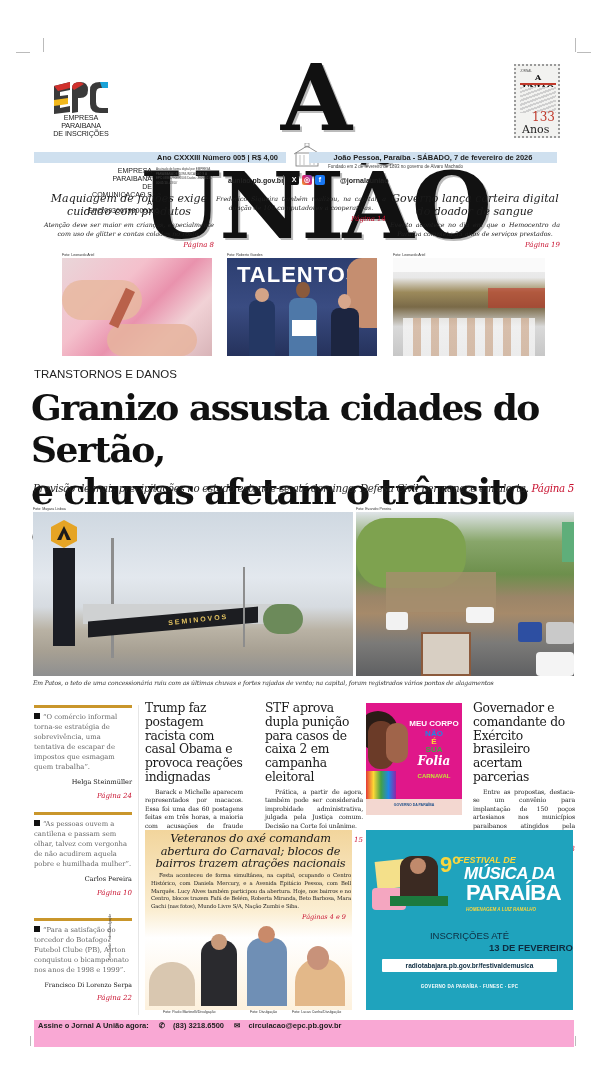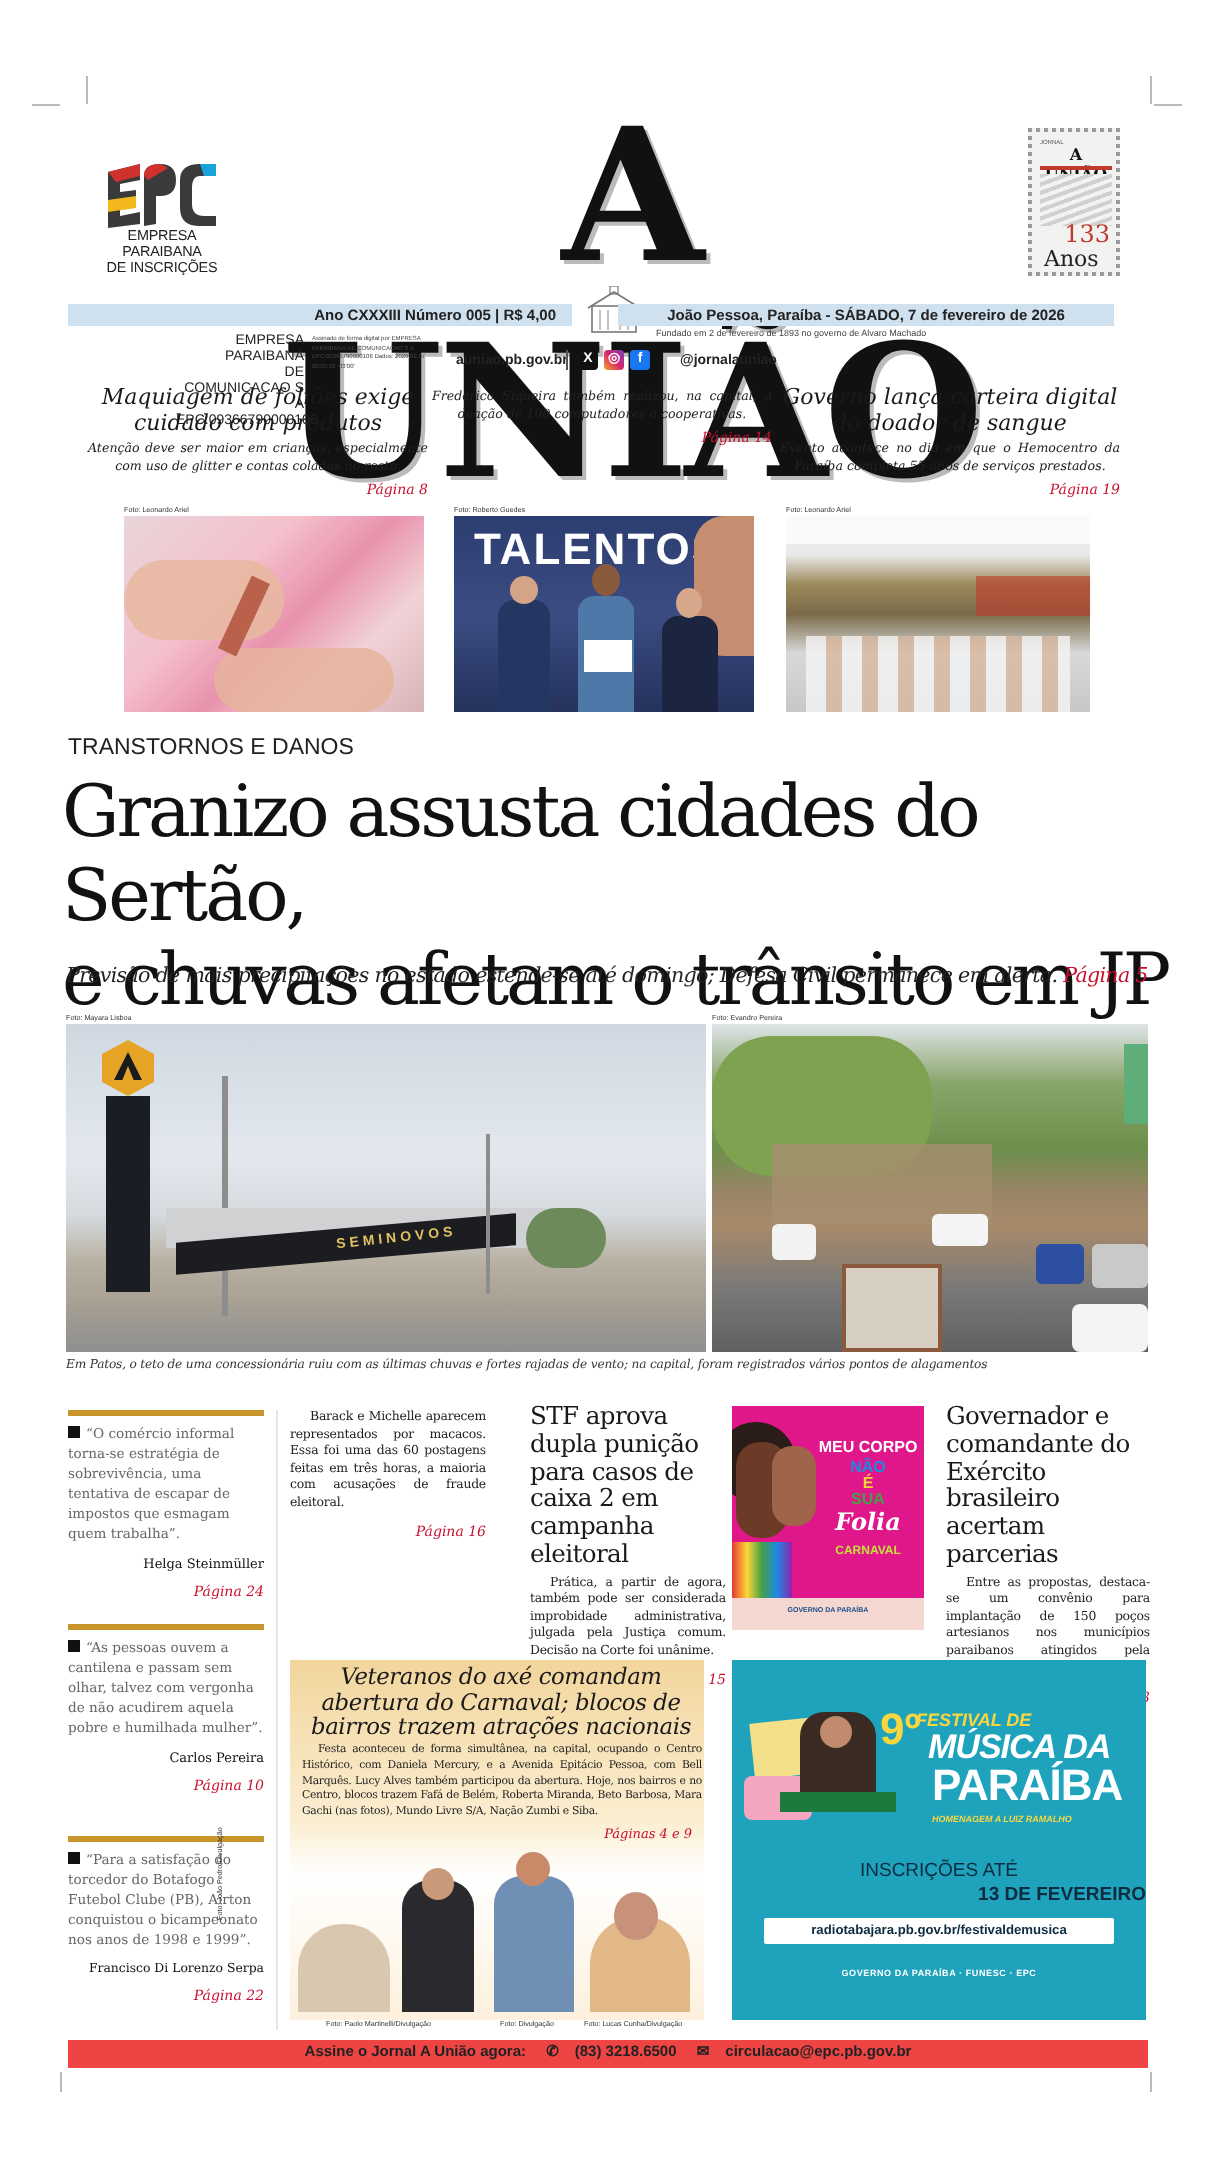--- a/index.html
+++ b/index.html
@@ -39,21 +39,21 @@
   
   .teaser { top: 192px; width: 170px; text-align: center; }
   .teaser h2 { font-family: "DejaVu Serif", serif; font-style: italic; font-weight: normal; font-size: 11px; line-height: 13px; color:#1a1a1a; }
   .teaser p { margin-top: 3px; font-family: "DejaVu Serif", serif; font-style: italic; font-size: 6.3px; line-height: 8.5px; color:#222; text-align: justify; text-align-last: center; }
   .teaser .pg { display:block; text-align: right; margin-top: 3px; font-style: italic; font-size: 7px; color: #c8102e; }
   .credit { font-family: "Liberation Sans", sans-serif; font-size: 3.6px; color:#333; }
   .photo { overflow: hidden; }
 
   
   .kicker { left: 34px; top: 368px; font-family: "Liberation Sans", sans-serif; font-size: 11.5px; color:#222; letter-spacing: 0; }
-  .headline { left: 31px; top: 386px; width: 560px; font-family: "DejaVu Serif", serif; font-weight: normal; font-size: 36px; line-height: 42px; letter-spacing: -1.5px; color:#111; }
+  .headline { left: 31px; top: 386px; width: 560px; font-family: "DejaVu Serif", serif; font-weight: bold; font-size: 36px; line-height: 42px; letter-spacing: -1.5px; color:#111; }
   .deck { left: 33px; top: 482px; width: 560px; font-family: "DejaVu Serif", serif; font-style: italic; font-size: 10.3px; letter-spacing: -0.35px; color:#222; white-space: nowrap; }
   .deck .pg { color: #c8102e; }
   .caption { left: 33px; top: 679px; width: 560px; font-family: "DejaVu Serif", serif; font-style: italic; font-size: 6.1px; color:#333; white-space: nowrap; letter-spacing:-0.1px; }
 
   
   .quote { left: 34px; width: 98px; }
   .quote .rule { height: 3px; background: #c9962b; margin-bottom: 4px; }
   .quote p { font-family: "DejaVu Serif", serif; font-size: 6.8px; line-height: 10px; color: #666; }
   .quote .sq { display:inline-block; width:6px; height:6px; background:#111; margin-right:3px; vertical-align: 0; }
   .quote .who { text-align:right; font-family:"DejaVu Serif",serif; font-size:6.5px; color:#111; margin-top: 6px; }
@@ -75,21 +75,21 @@
   .fest .f-title1 { position:absolute; left: 92px; top: 25px; font-family:"Liberation Sans",sans-serif; font-weight:bold; font-style:italic; font-size: 9px; color:#f7d640; }
   .fest .f-num { position:absolute; left: 74px; top: 22px; font-family:"Liberation Sans",sans-serif; font-weight:bold; font-size: 22px; color:#f7d640; }
   .fest .f-title2 { position:absolute; left: 98px; top: 36px; font-family:"Liberation Sans",sans-serif; font-weight:bold; font-style:italic; font-size: 17px; line-height: 16px; color:#fff; letter-spacing: -0.5px; }
   .fest .f-title3 { position:absolute; left: 100px; top: 52px; font-family:"Liberation Sans",sans-serif; font-weight:bold; font-size: 22px; line-height: 22px; color:#fff; letter-spacing: -0.5px; }
   .fest .f-hom { position:absolute; left: 100px; top: 77px; font-family:"Liberation Sans",sans-serif; font-weight:bold; font-style:italic; font-size: 4.5px; color:#f7d640; }
   .fest .f-insc { position:absolute; left:0; top: 100px; width: 207px; text-align:center; font-family:"Liberation Sans",sans-serif; font-size: 9.5px; color:#0d2c40; }
   .fest .f-date { position:absolute; left:0; top: 112px; width: 207px; text-align:right; font-family:"Liberation Sans",sans-serif; font-weight:bold; font-size: 9.5px; color:#0d2c40; }
   .fest .f-url { position:absolute; left: 16px; top: 129px; width: 175px; height: 13px; background:#fff; border-radius: 1px; text-align:center; font-family:"Liberation Sans",sans-serif; font-weight:bold; font-size: 6.6px; line-height: 13px; color:#0d2c40; }
   .fest .f-logos { position:absolute; left:0; top: 154px; width: 207px; text-align:center; font-family:"Liberation Sans",sans-serif; font-weight:bold; font-size: 4.5px; color:#fff; letter-spacing: 0.3px; }
 
-  .footerbar { left: 34px; top: 1020px; width: 540px; height: 14px; background: #ef4444; font-family: "Liberation Sans", sans-serif; font-size: 7.5px; line-height: 11px; font-weight: bold; color:#222; text-align: center; }
+  .footerbar { left: 34px; top: 1020px; width: 540px; height: 27px; background: #f9a8d4; font-family: "Liberation Sans", sans-serif; font-size: 7.5px; line-height: 11px; font-weight: bold; color:#222; text-align: left; }
   .footerbar span { margin: 0 4px; }
 </style>
 </head>
 <body>
 
 <div class="crop tl"></div>
 <div class="crop-h" style="left:16px;top:52px;"></div>
 <div class="crop tr"></div>
 <div class="crop-h" style="left:577px;top:52px;"></div>
 
@@ -238,20 +238,21 @@
 </div>
 <div class="abs quote" style="top:918px;">
   <div class="rule"></div>
   <p><span class="sq"></span><span>“Para a satisfação do torcedor do Botafogo Futebol Clube (PB), Airton conquistou o bicampeonato nos anos de 1998 e 1999”.</span></p>
   <div class="who" style="font-size:6.2px;">Francisco Di Lorenzo Serpa</div>
   <div class="pg">Página 22</div>
 </div>
 <div class="abs" style="left:138px;top:705px;width:1px;height:310px;background:#e6e6e6;"></div>
 
 <div class="abs story" style="left:145px;top:702px;width:98px;">
+  <h3>Trump faz postagem racista com casal Obama e provoca reações indignadas</h3>
   <p>Barack e Michelle aparecem representados por macacos. Essa foi uma das 60 postagens feitas em três horas, a maioria com acusações de fraude eleitoral.</p>
   <div class="pg">Página 16</div>
 </div>
 <div class="abs story" style="left:253px;top:702px;width:98px;margin-left:12px;">
   <h3>STF aprova dupla punição para casos de caixa 2 em campanha eleitoral</h3>
   <p>Prática, a partir de agora, também pode ser considerada improbidade administrativa, julgada pela Justiça comum. Decisão na Corte foi unânime.</p>
   <div class="pg">Página 15</div>
 </div>
 
 <div class="abs" style="left:366px;top:703px;width:96px;height:112px;background:#e0178a;overflow:hidden;">

